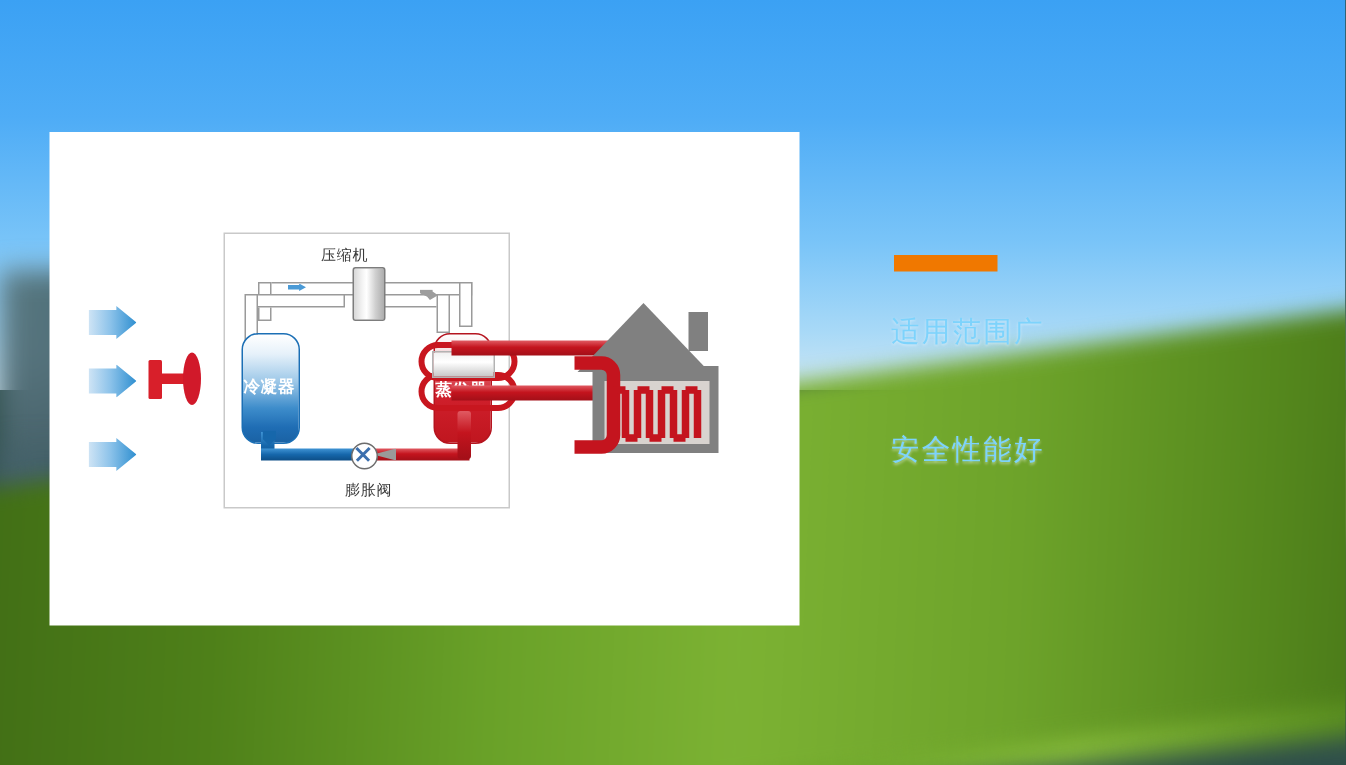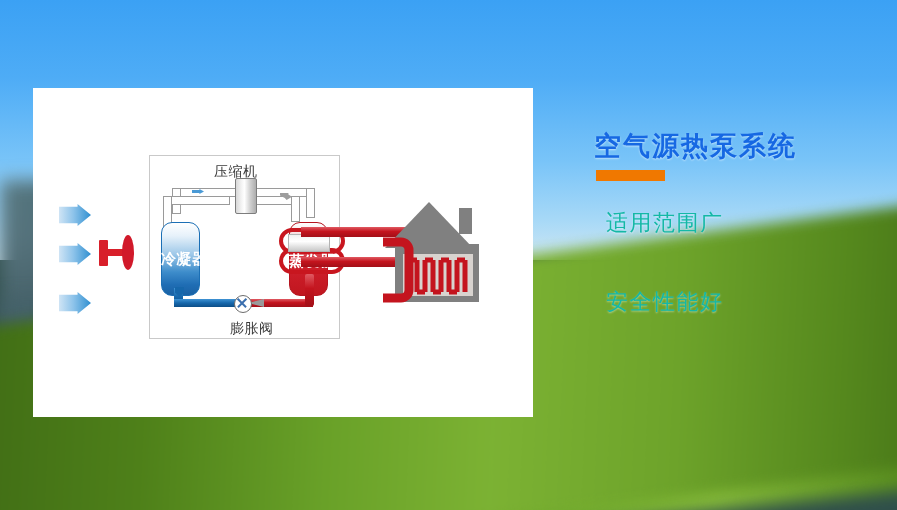--- a/index.html
+++ b/index.html
@@ -82,22 +82,22 @@
   }
   .fan-body{
     position:absolute;width:9px;height:26px;background:#d81f2a;border-radius:1px;
   }
   .fan-shaft{position:absolute;width:16px;height:7px;background:#d81f2a;}
   .fan-blade{
     position:absolute;width:12px;height:35px;background:#d1192a;border-radius:50%/50%;
   }
 
   
-  .lbl{position:absolute;font-size:14px;color:#3a3a3a;white-space:nowrap;letter-spacing:.5px;}
-  .lbl-in{position:absolute;font-size:15px;color:#ffffff;white-space:nowrap;font-weight:bold;letter-spacing:.5px;}
+  .lbl{position:absolute;font-size:10px;color:#3a3a3a;white-space:nowrap;letter-spacing:.5px;}
+  .lbl-in{position:absolute;font-size:11px;color:#ffffff;white-space:nowrap;font-weight:bold;letter-spacing:.5px;}
 
   .gaspipe{position:absolute;background:#ffffff;border:1px solid #9a9a9a;}
   .compressor{
     position:absolute;width:20px;height:34px;border:1px solid #7d7d7d;border-radius:2px;
     background:linear-gradient(90deg,#d8d8d8 0%,#f4f4f4 28%,#ffffff 42%,#cfcfcf 72%,#adadad 100%);
   }
   .condenser{
     position:absolute;width:37px;height:72px;border:1px solid #1b6fb5;border-radius:11px;
     background:linear-gradient(180deg,#ffffff 0%,#e6f1fa 18%,#9cc7e8 44%,#3e8dcb 68%,#1f6db4 86%,#1a62a4 100%);
   }
@@ -129,23 +129,22 @@
   
   .title{
     position:absolute;left:594px;top:128px;
     font-size:27px;font-weight:bold;color:#1668e3;letter-spacing:2px;
     text-shadow:0 1px 2px rgba(255,255,255,.55);
   }
   .accent{
     position:absolute;left:596px;top:170px;width:69px;height:11px;background:#f07800;
   }
   .bullet{
-    position:absolute;left:594px;font-size:22px;color:#14b8a6;letter-spacing:1.5px;
+    position:absolute;left:594px;font-size:19px;color:#7dd3fc;letter-spacing:1.5px;
     text-shadow:0 1px 2px rgba(255,255,255,.5);
-    margin-left:12px;
   }
   .b0{top:208px;}
   .b1{top:247px;}
   .b2{top:287px;text-align:right;}
 </style>
 </head>
 <body>
 
 <div id="stage">
 
@@ -221,18 +220,17 @@
         <rect x="14" y="48" width="84" height="58" fill="#808080"></rect>
         <rect x="22" y="58" width="70" height="42" fill="#d8d3cf"></rect>
         <path d="M2,46 H20 a8,8 0 0 1 8,8 V94 a8,8 0 0 1 -8,8 H2" fill="none" stroke="#c4141e" stroke-width="9"></path>
         <path d="M28,96 V64 M28,64 H36 M36,64 V96 M36,96 H44 M44,96 V64 M44,64 H52
                  M52,64 V96 M52,96 H60 M60,96 V64 M60,64 H68 M68,64 V96 M68,96 H76
                  M76,96 V64 M76,64 H84 M84,64 V96" fill="none" stroke="#c4141e" stroke-width="5" stroke-linejoin="round"></path>
       </svg>
     </div>
   </div>
 
-  <div class="title">空气源热泵系统</div>
   <div class="accent"></div>
   <div class="bullet b0">适用范围广</div>
   <div class="bullet b2">安全性能好</div>
 
 </div>
 
 </body></html>

